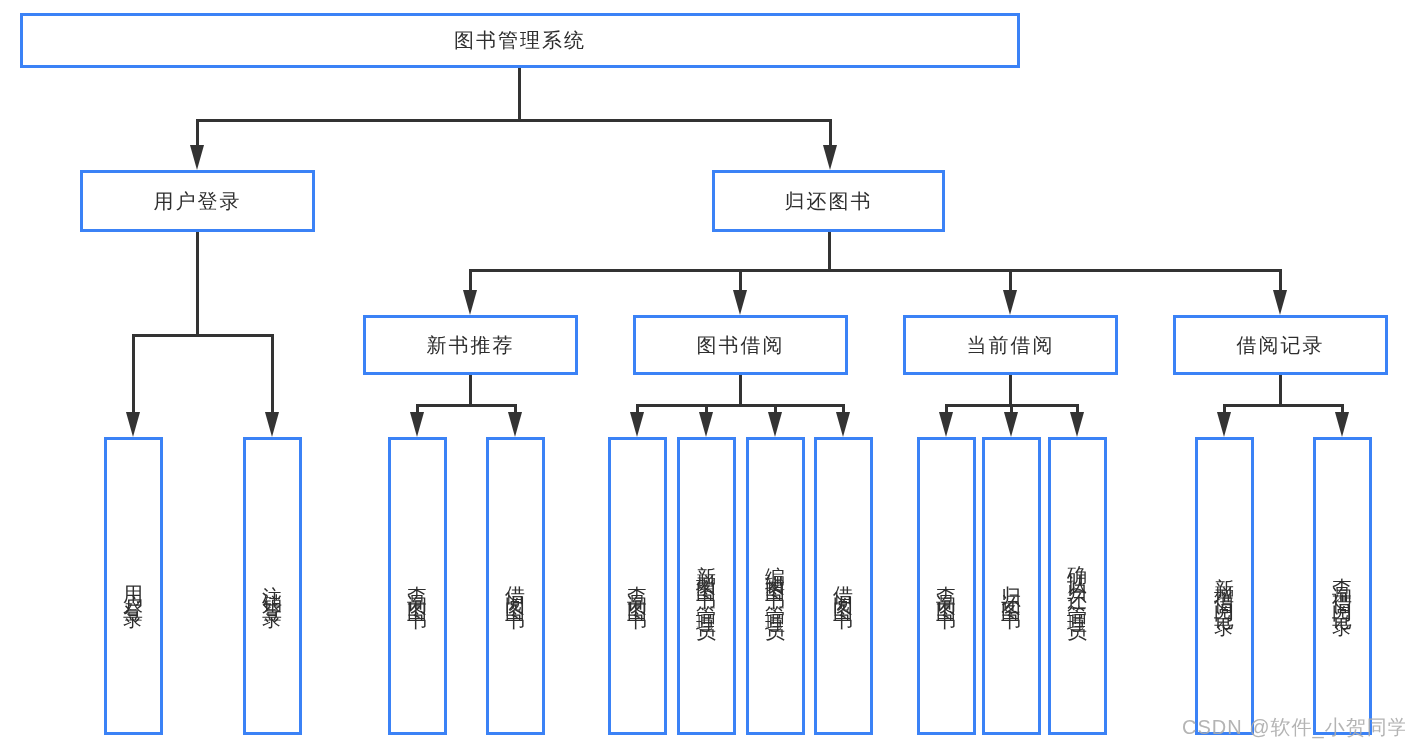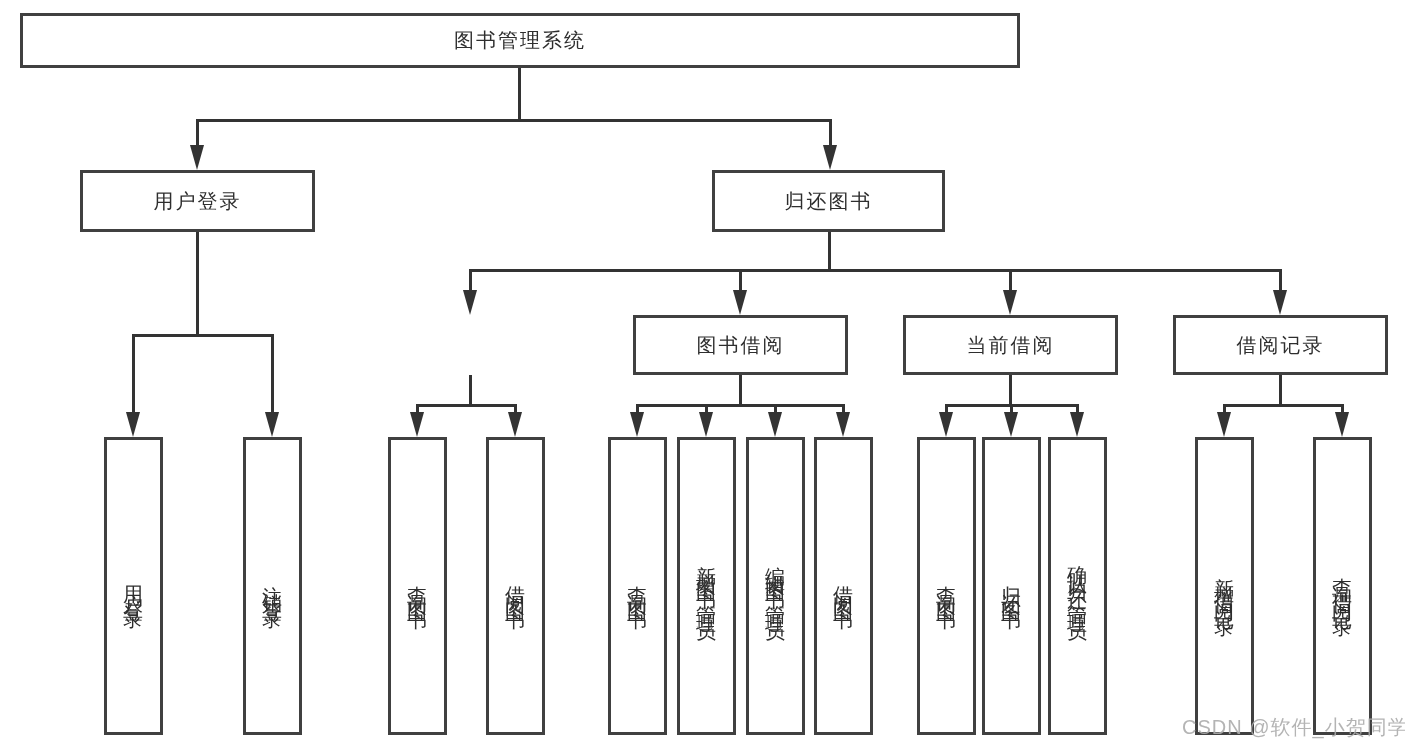--- a/index.html
+++ b/index.html
@@ -6,21 +6,21 @@
   .canvas {
     position:relative;
     width:1405px; height:747px;
     background:#ffffff;
     font-family:"Liberation Sans", sans-serif;
     overflow:hidden;
   }
   .node {
     position:absolute;
     box-sizing:border-box;
-    border:3px solid #404040;
+    border:3px solid #3b82f6;
     background:#ffffff;
     display:flex;
     align-items:center;
     justify-content:center;
     color:#2e2e2e;
     font-size:20px;
     letter-spacing:2px;
     white-space:nowrap;
   }
   .node.v {
@@ -79,20 +79,21 @@
   <div class="cline" style="left:469px; top:269px; width:813px; height:3px;"></div>
   <div class="cline" style="left:469px; top:269px; width:3px; height:22px;"></div>
   <div class="arrow" style="left:463px; top:290px;"></div>
   <div class="cline" style="left:739px; top:269px; width:3px; height:22px;"></div>
   <div class="arrow" style="left:733px; top:290px;"></div>
   <div class="cline" style="left:1009px; top:269px; width:3px; height:22px;"></div>
   <div class="arrow" style="left:1003px; top:290px;"></div>
   <div class="cline" style="left:1279px; top:269px; width:3px; height:22px;"></div>
   <div class="arrow" style="left:1273px; top:290px;"></div>
 
+  <div class="node" style="left:363px; top:315px; width:215px; height:60px;">新书推荐</div>
   <div class="node" style="left:633px; top:315px; width:215px; height:60px;">图书借阅</div>
   <div class="node" style="left:903px; top:315px; width:215px; height:60px;">当前借阅</div>
   <div class="node" style="left:1173px; top:315px; width:215px; height:60px;">借阅记录</div>
 
   <div class="cline" style="left:469px; top:375px; width:3px; height:31px;"></div>
   <div class="cline" style="left:416px; top:404px; width:101px; height:3px;"></div>
   <div class="cline" style="left:416px; top:404px; width:3px; height:10px;"></div>
   <div class="arrow" style="left:410px; top:412px;"></div>
   <div class="cline" style="left:514px; top:404px; width:3px; height:10px;"></div>
   <div class="arrow" style="left:508px; top:412px;"></div>

